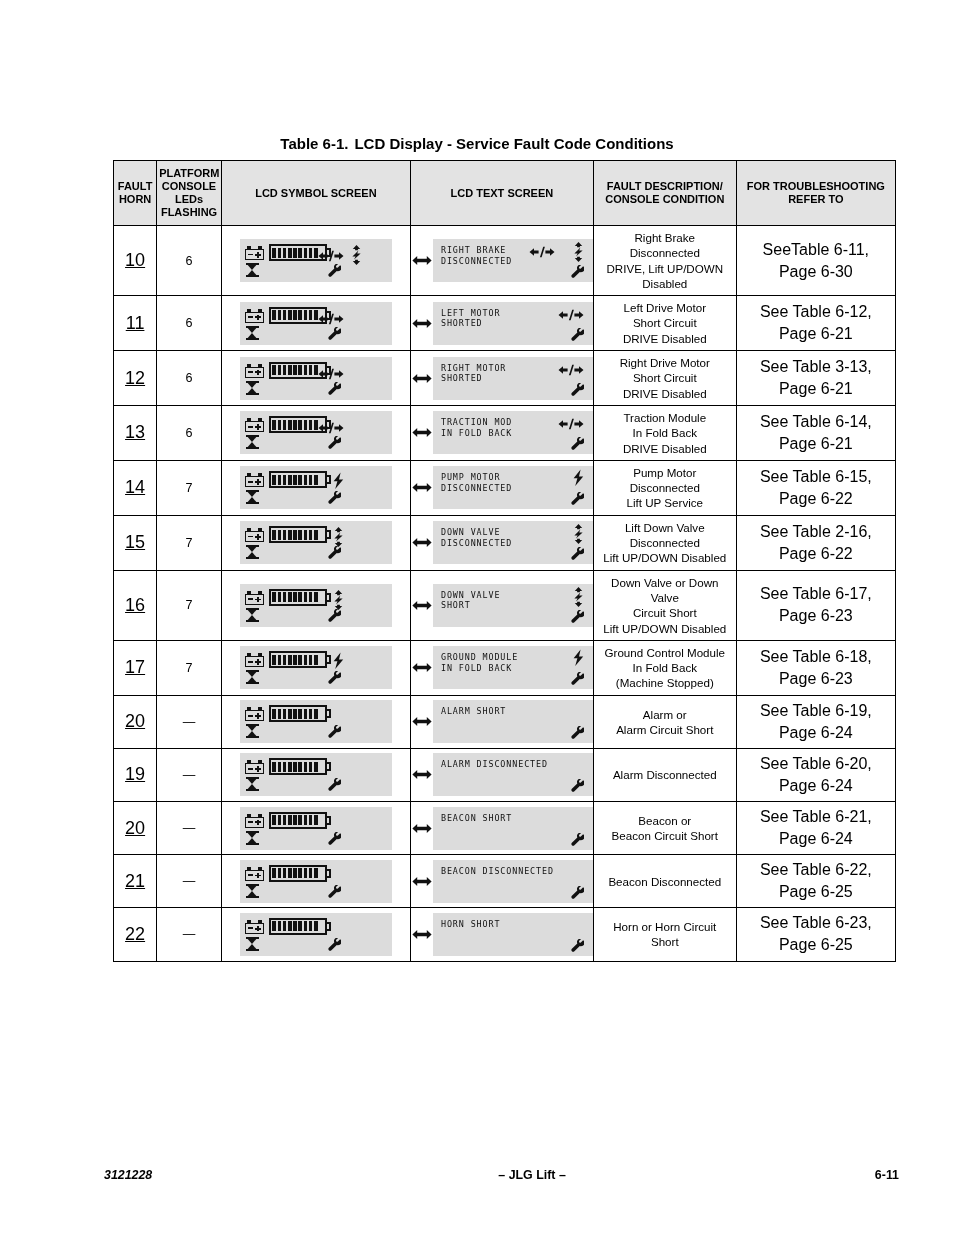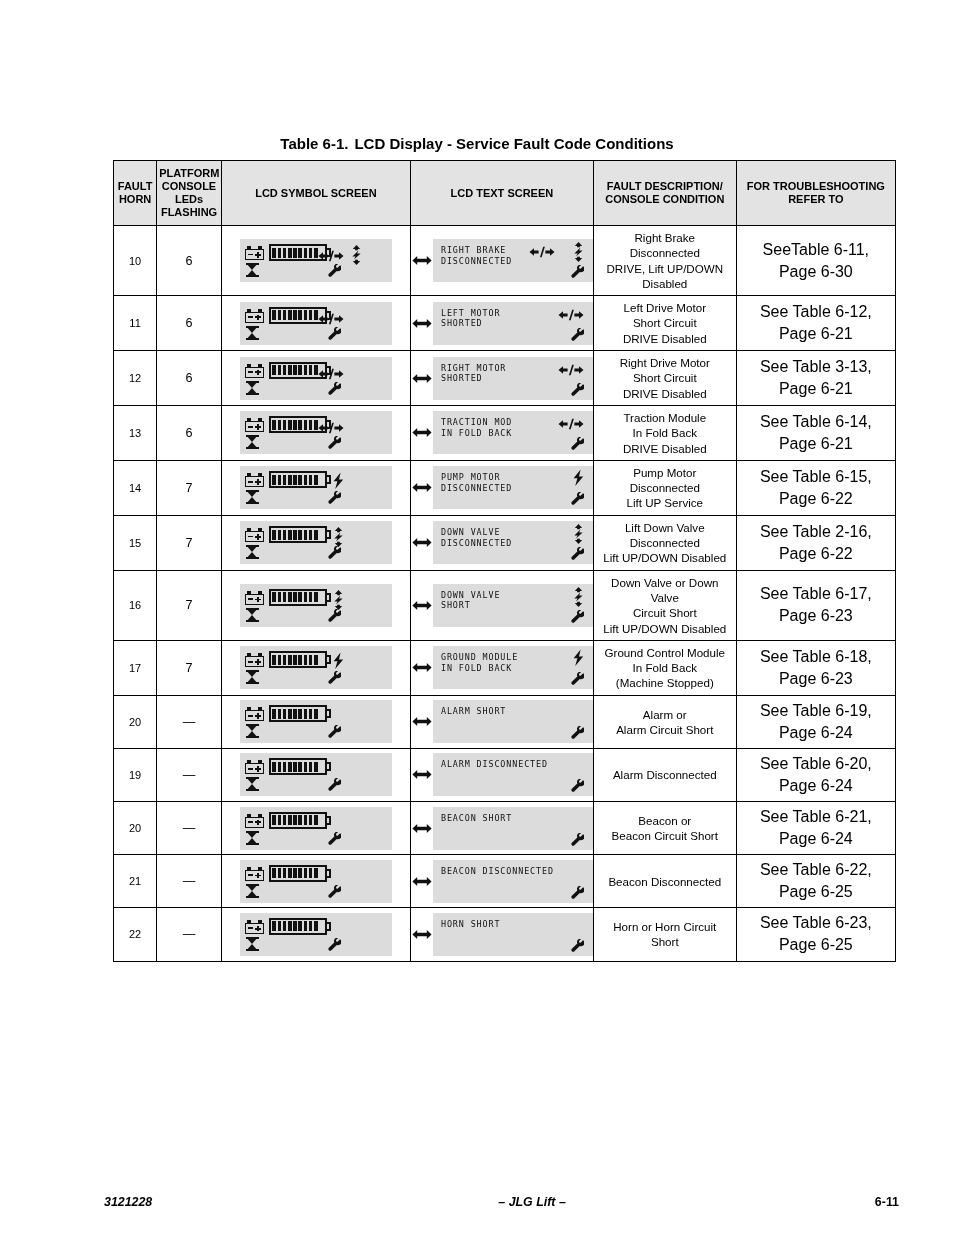--- a/index.html
+++ b/index.html
@@ -53,21 +53,21 @@
   th.h-sym,th.h-txt{font-size:12.3px;margin-top:13px;}
   th.h-desc,th.h-ref{font-size:12.3px;line-height:1.25;}
 
   .c-code{width:42px;}
   .c-leds{width:63px;}
   .c-sym{width:184px;}
   .c-txt{width:178px;}
   .c-desc{width:139px;}
   .c-ref{width:155px;}
 
-  td.code-cell{font-size:11px;}
+  td.code-cell{font-size:18px;text-decoration:underline;}
   td.leds-cell{font-size:12.6px;}
   td.desc-cell{font-size:11.6px;line-height:1.32;padding:4px 5px;}
   td.ref-cell{font-size:16px;line-height:1.38;padding:4px 4px;}
 
   
   .lcd-wrap{
     position:relative;
     height:100%;
     display:flex;align-items:center;justify-content:center;
   }
@@ -178,22 +178,22 @@
     display:flex;align-items:center;justify-content:center;
   }
   .exch svg{display:block;width:20px;height:11px;}
 
   
   .footer{
     position:absolute;left:104px;top:1168px;width:795px;
     display:flex;justify-content:space-between;align-items:baseline;
     font-size:12.4px;
   }
-  .footer .f-left{font-style:italic;font-weight:bold;margin-top:27px;}
-  .footer .f-mid{font-style:italic;font-weight:bold;margin-left:37px;}
+  .footer .f-left{font-style:italic;font-weight:bold;}
+  .footer .f-mid{font-weight:bold;margin-left:37px;}
   .footer .f-right{font-weight:bold;}
 </style>
 </head>
 <body>
 
 <div class="page">
 
 
   <div class="caption">
     <span>Table 6-1.</span><span class="cap-sp"></span><span>LCD Display -  Service Fault Code Conditions</span>

